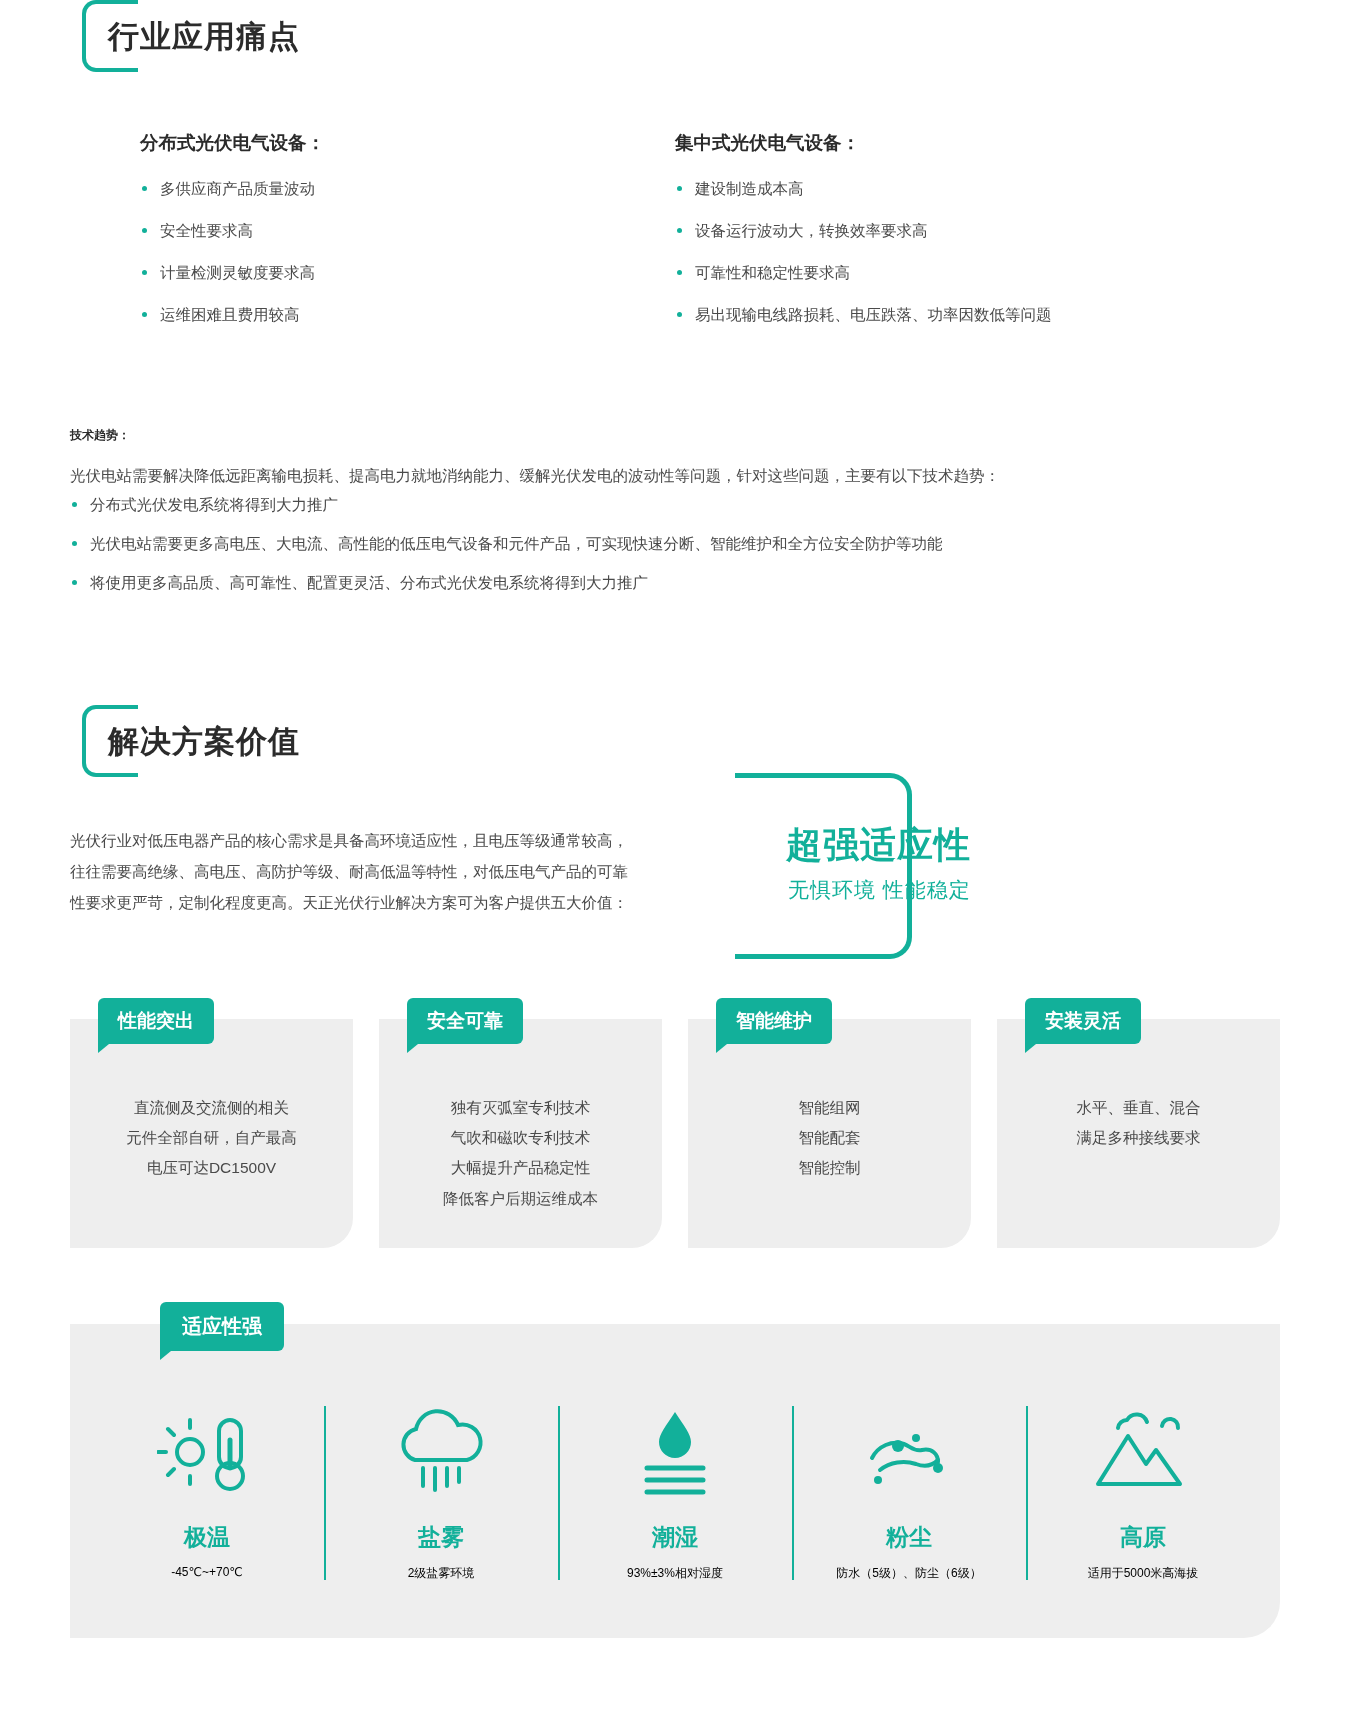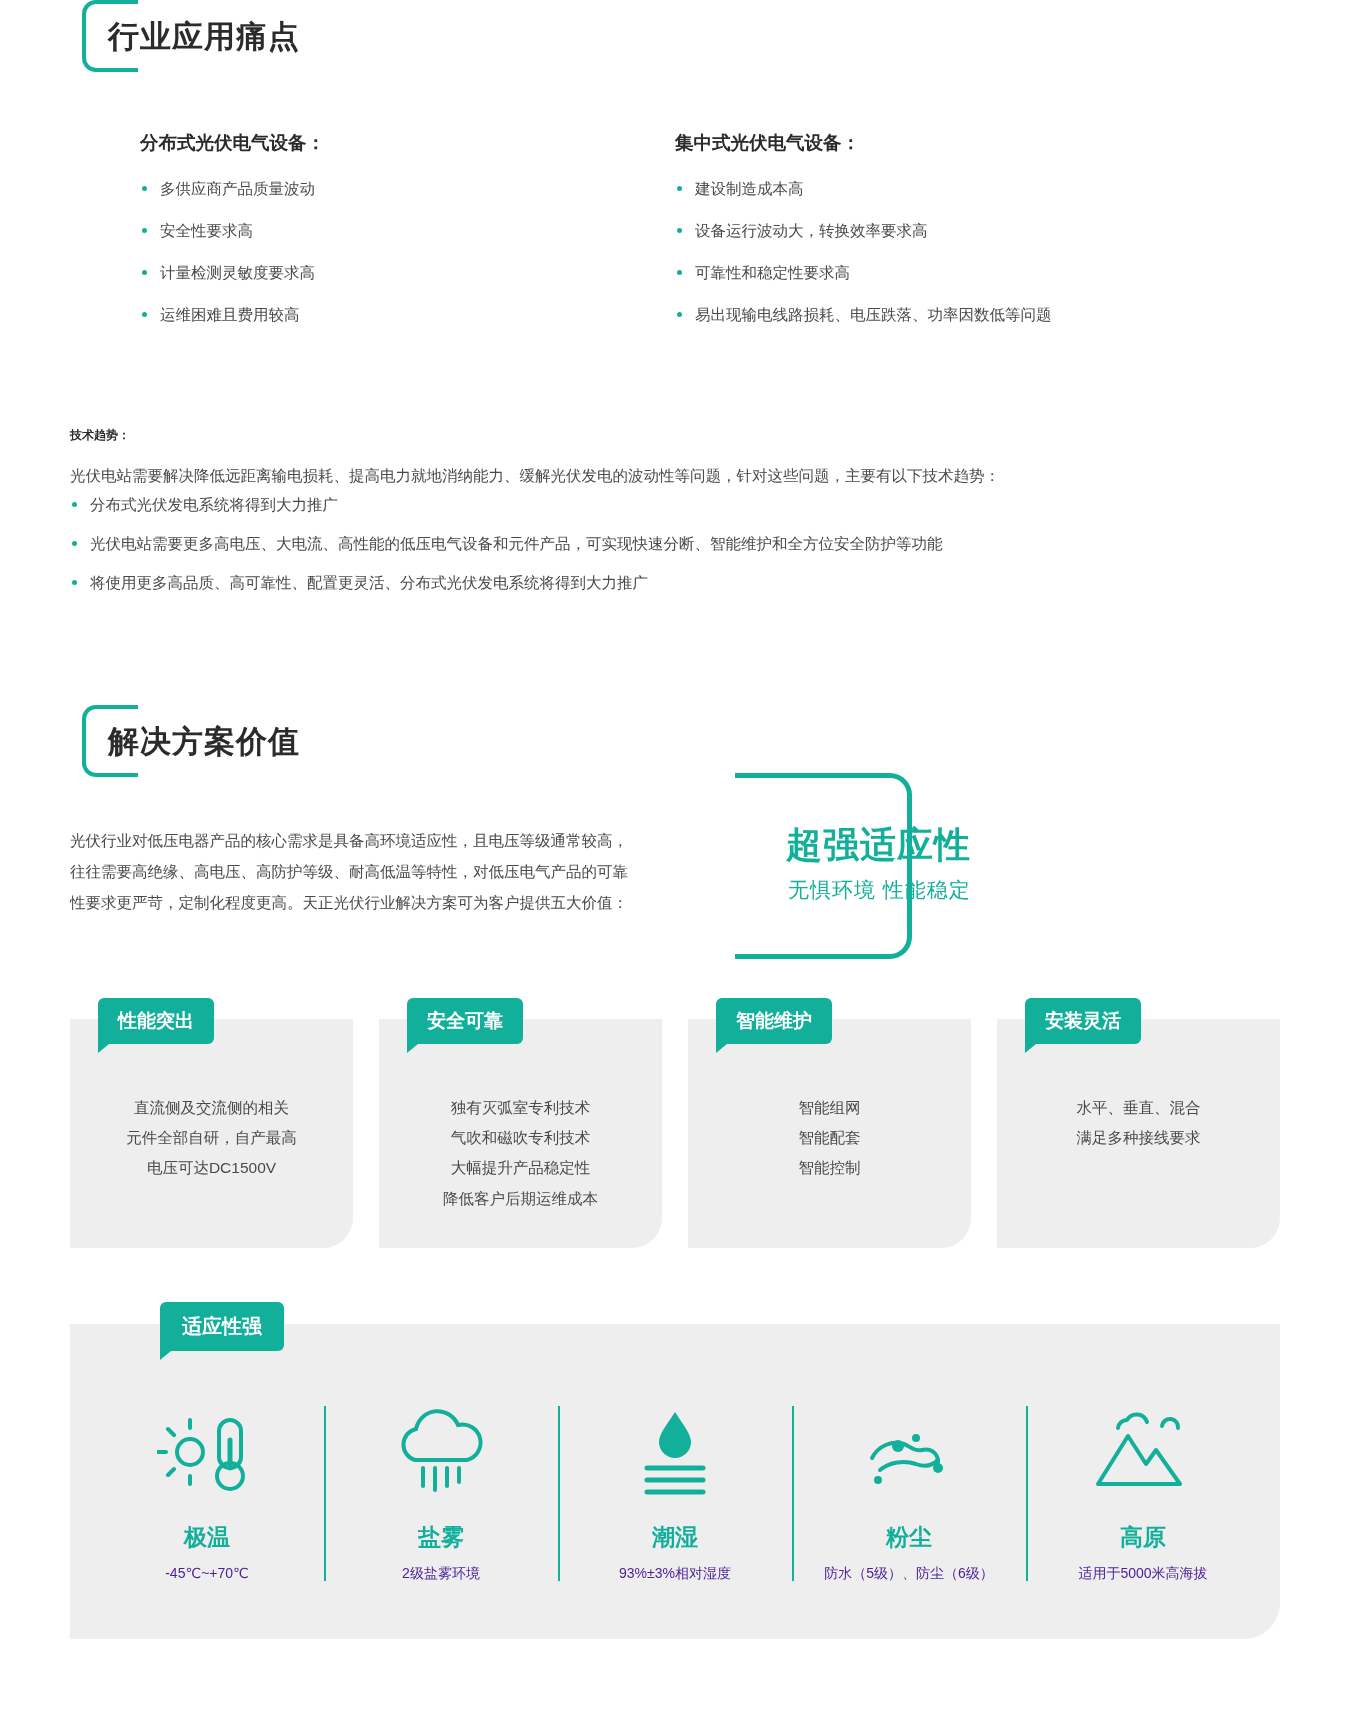--- a/index.html
+++ b/index.html
@@ -301,22 +301,22 @@
     justify-content: center;
   }
   .as-name {
     margin-top: 22px;
     font-size: 23px;
     font-weight: bold;
     color: #12b09a;
   }
   .as-desc {
     margin-top: 12px;
-    font-size: 14px;
-    color: #4c1d95;
+    font-size: 12px;
+    color: #000000;
   }
 </style>
 </head>
 <body>
 
 <div class="page">
 
   <div class="sec-head">
     <span class="bracket"></span>
     <span class="sec-title">行业应用痛点</span>

